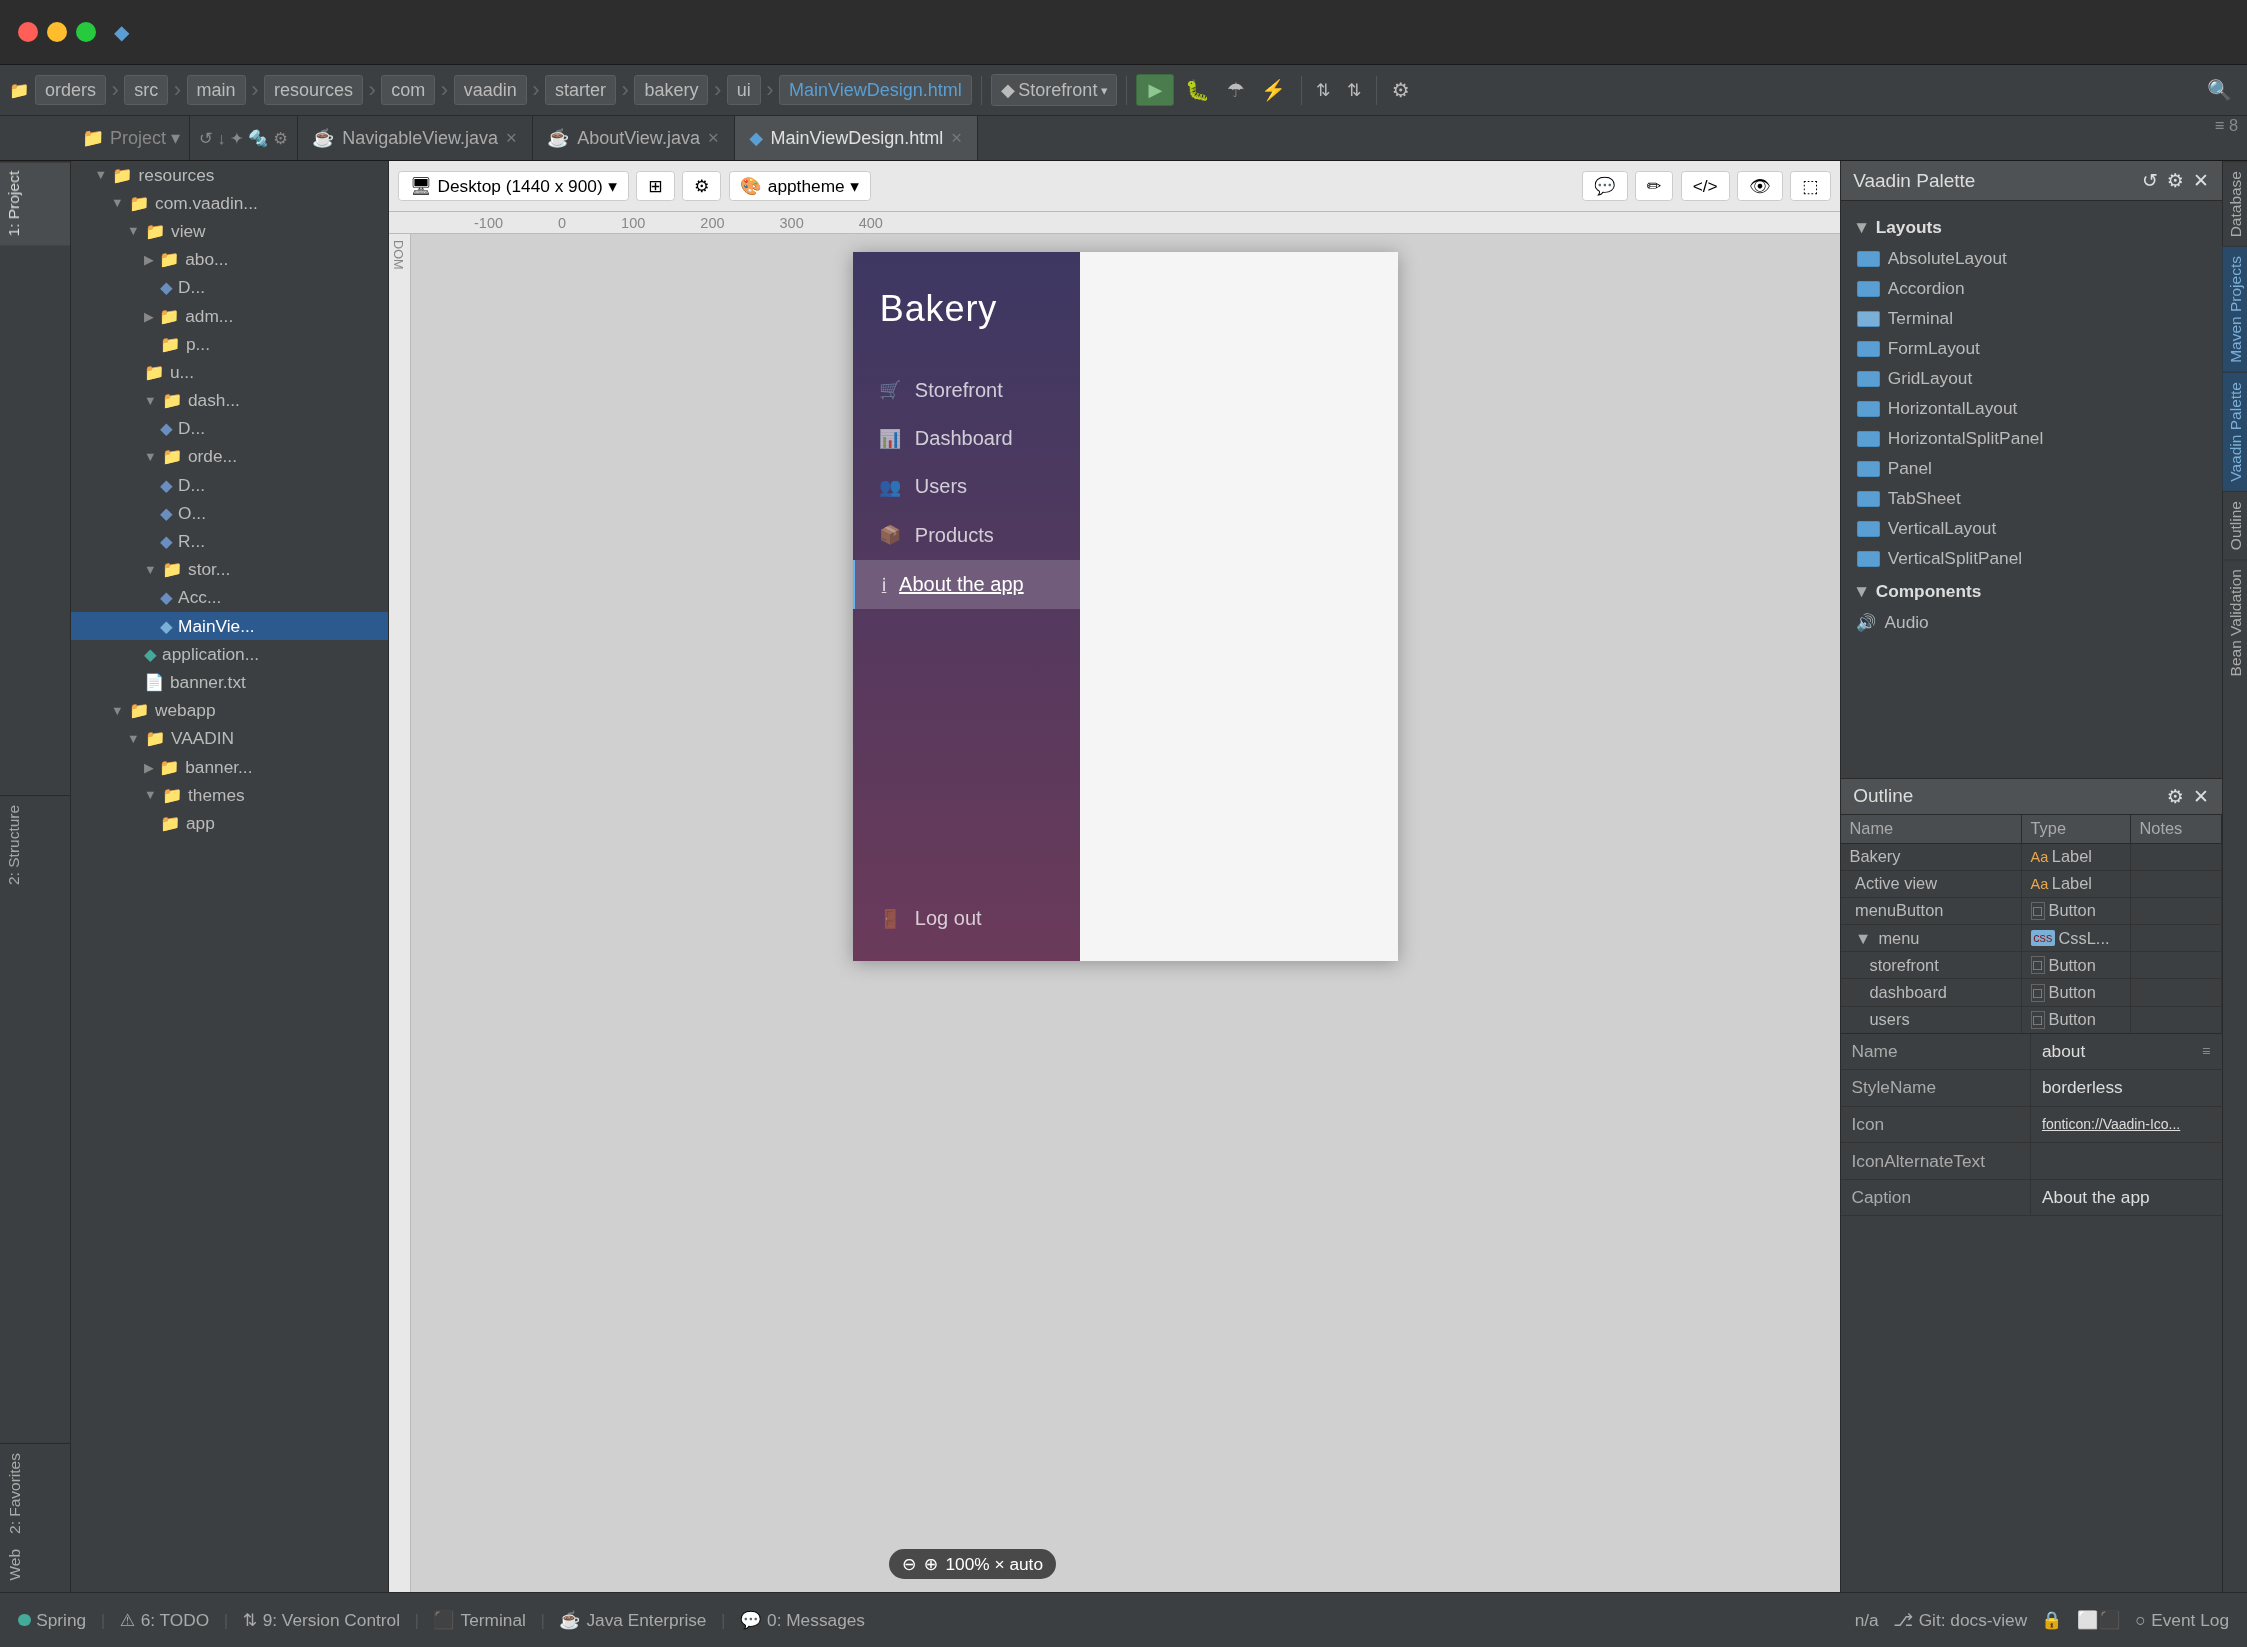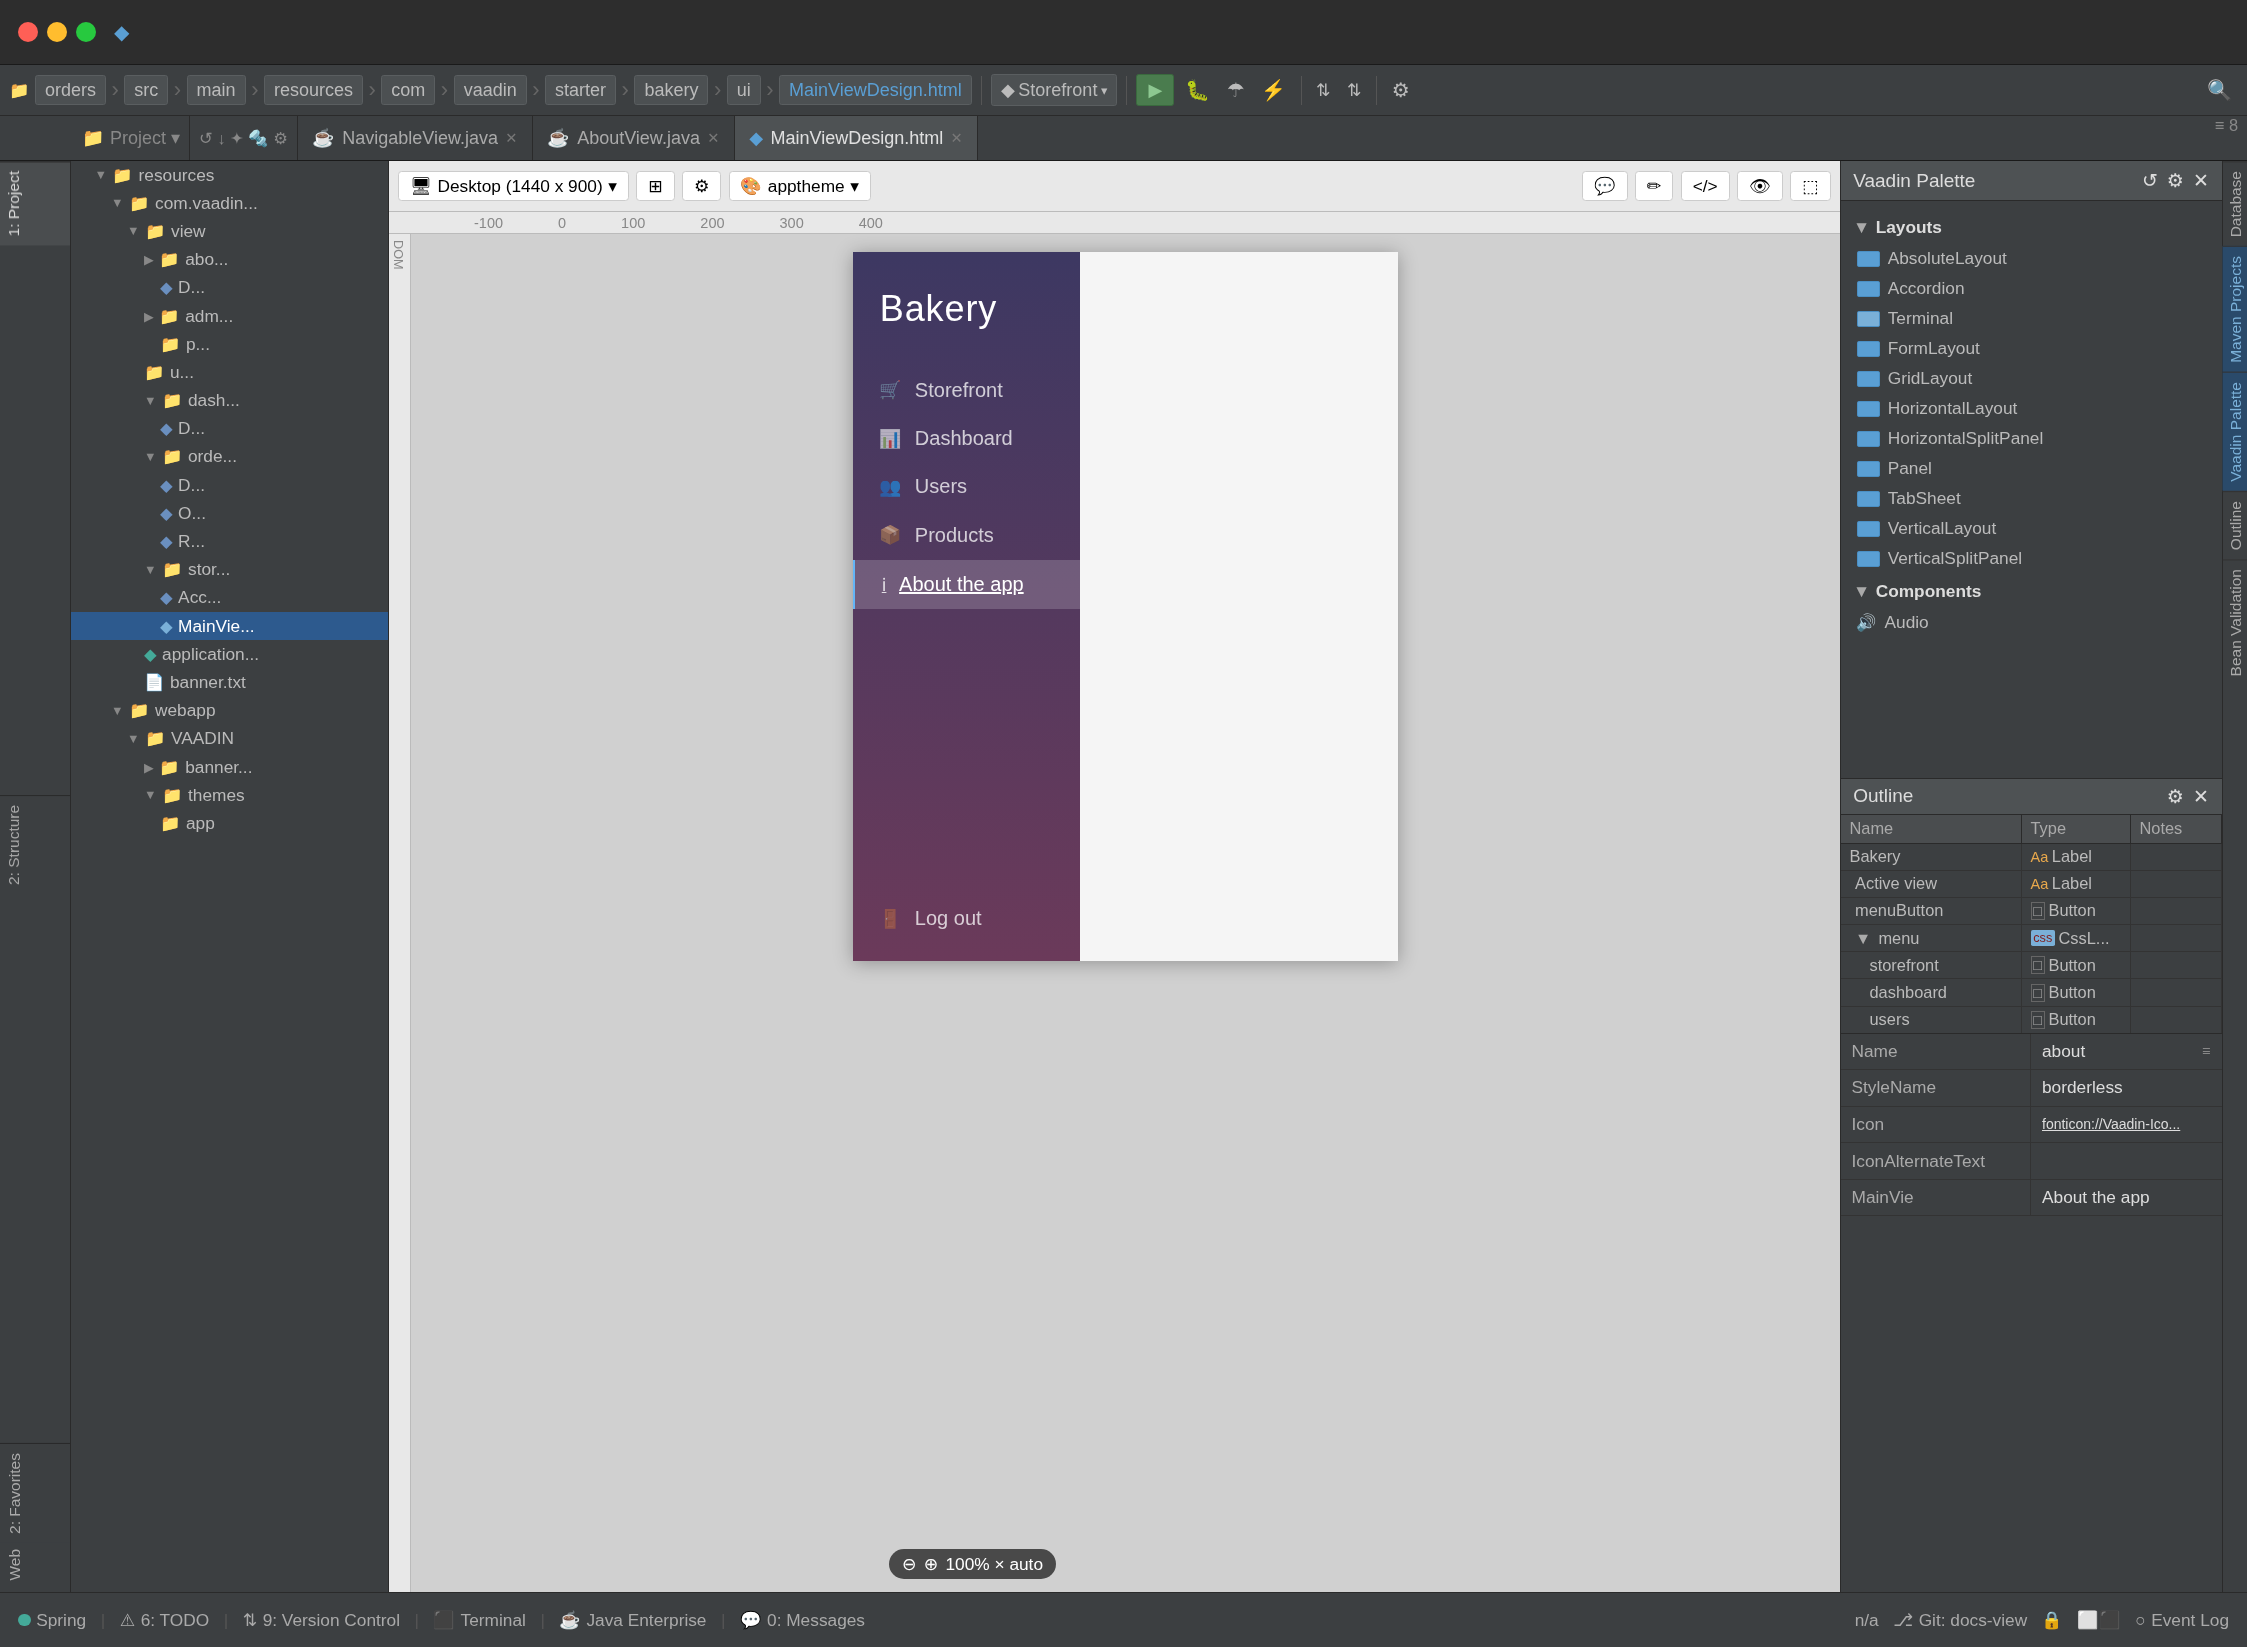--- a/index.html
+++ b/index.html
@@ -875,21 +875,21 @@
               <span style="font-size:14px;text-decoration:underline;">fonticon://Vaadin-Ico...</span>
             </div>
           </div>
           <div class="props-row">
             <div class="props-key">IconAlternateText</div>
             <div class="props-value">
               <span></span>
             </div>
           </div>
           <div class="props-row">
-            <div class="props-key">MainVie</div>
+            <div class="props-key">Caption</div>
             <div class="props-value">
               <span>About the app</span>
             </div>
           </div>
         </div>
       </div>
     </div>
 
     <div class="right-extra-tabs">
       <div class="re-tab" style="writing-mode:vertical-rl; transform:rotate(180deg);">Database</div>

